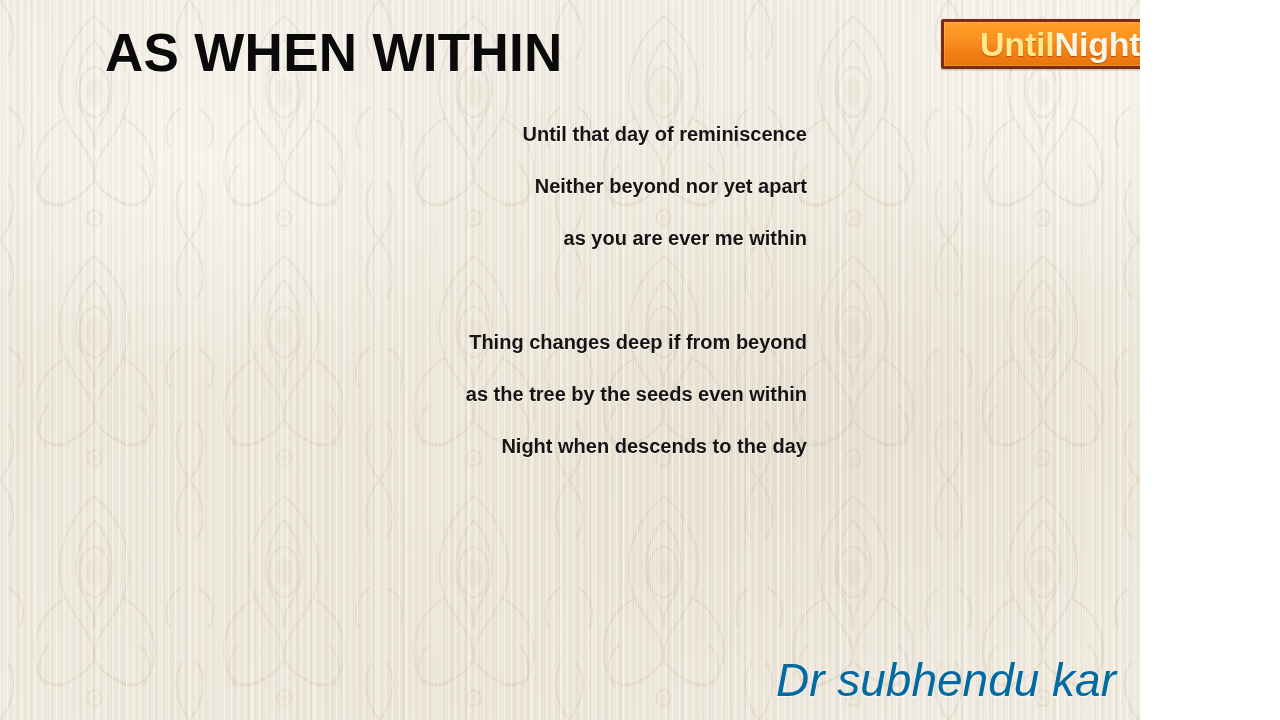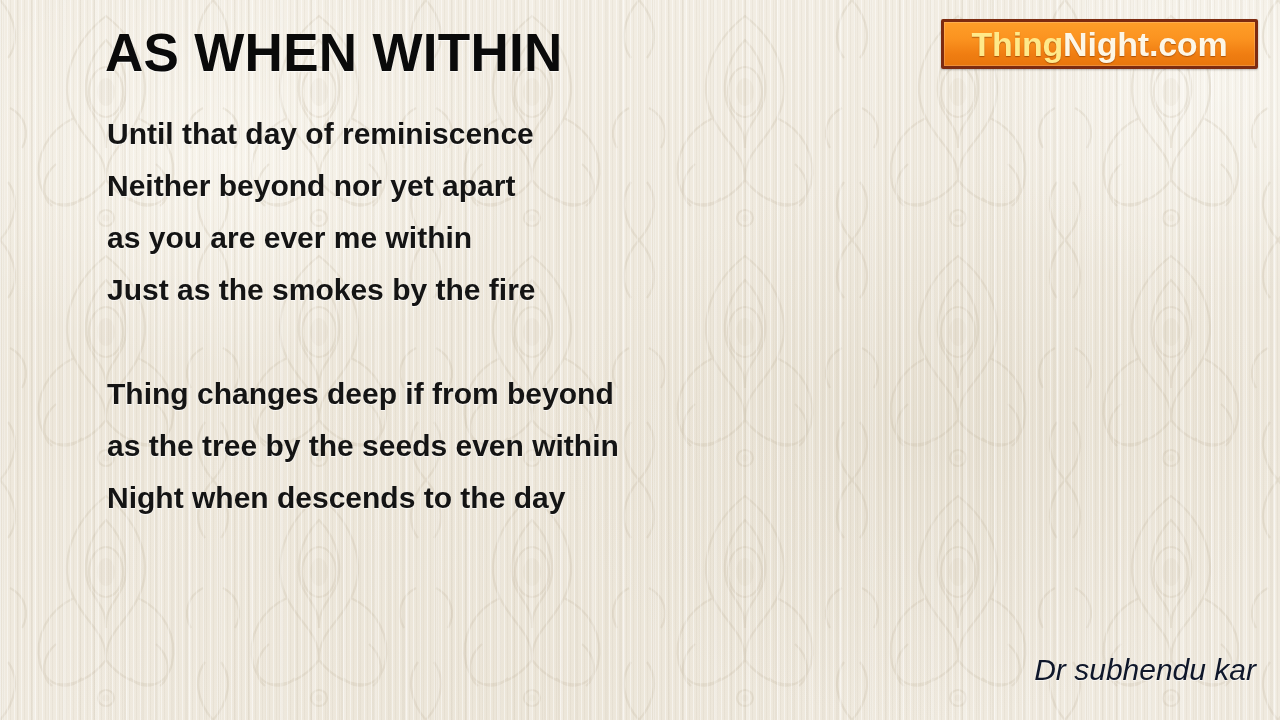--- a/index.html
+++ b/index.html
@@ -10,21 +10,21 @@
   body {
     width: 1280px;
     height: 720px;
     overflow: hidden;
     font-family: "Liberation Sans", sans-serif;
   }
 
   
   #poem-card {
     position: relative;
-    width: 1280px;
+    width: 1140px;
     height: 720px;
     background-color: #efe9dd;
     overflow: hidden;
   }
 
   
   .tex {
     position: absolute;
     inset: 0;
     pointer-events: none;
@@ -100,38 +100,39 @@
 
   #poem-body {
     position: absolute;
     left: 107px;
     top: 108px;
     width: 700px;
   }
   .poem-line {
     height: 52px;
     line-height: 52px;
-    font-size: 30px;
+    font-size: 20px;
     font-weight: bold;
     color: #141414;
     white-space: nowrap;
     text-shadow: 0 1px 0 rgba(255,255,255,0.6);
+    text-align: right;
   }
   .poem-line.blank {
     height: 52px;
   }
 
   #poem-author {
     position: absolute;
     right: 24px;
     top: 653px;
-    font-size: 30px;
+    font-size: 46px;
     font-style: italic;
     font-weight: normal;
-    color: #0f172a;
+    color: #0369a1;
     white-space: nowrap;
     text-shadow: 0 1px 0 rgba(255,255,255,0.6);
   }
 
   
   #site-logo {
     position: absolute;
     left: 941px;
     top: 19px;
     width: 317px;
@@ -211,26 +212,25 @@
   <div class="tex tex-stripes2"></div>
   <div class="tex tex-stripes"></div>
   <div class="tex tex-soft"></div>
 
   <h1 id="poem-title">AS WHEN WITHIN</h1>
 
   <div id="poem-body">
     <div class="poem-line">Until that day of reminiscence</div>
     <div class="poem-line">Neither beyond nor yet apart</div>
     <div class="poem-line">as you are ever me within</div>
-    <div class="poem-line">Just as the smokes by the fire</div>
     <div class="poem-line blank"></div>
     <div class="poem-line">Thing changes deep if from beyond</div>
     <div class="poem-line">as the tree by the seeds even within</div>
     <div class="poem-line">Night when descends to the day</div>
   </div>
 
   <div id="poem-author">Dr subhendu kar</div>
 
   <div id="site-logo">
-    <span class="logo-text"><span class="logo-poem">Thing</span><span class="logo-hunter">Night.com</span></span>
+    <span class="logo-text"><span class="logo-poem">Until</span><span class="logo-hunter">Night.com</span></span>
   </div>
 
 </div>
 
 </body></html>

